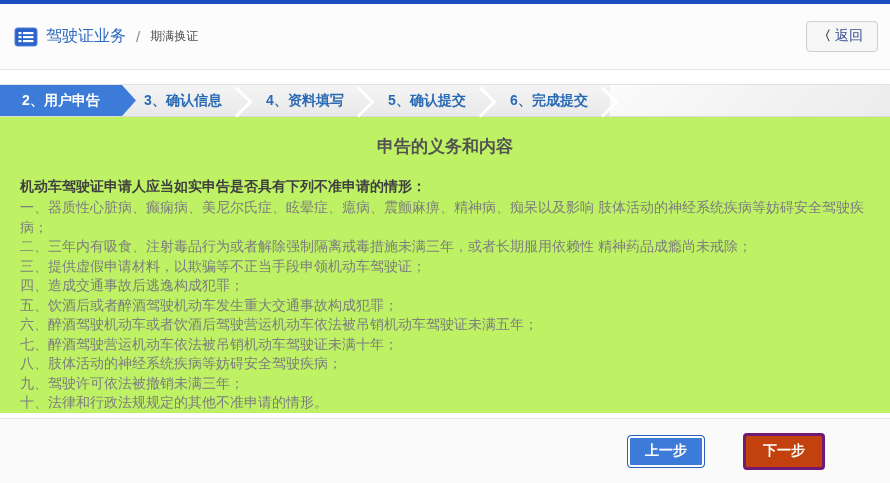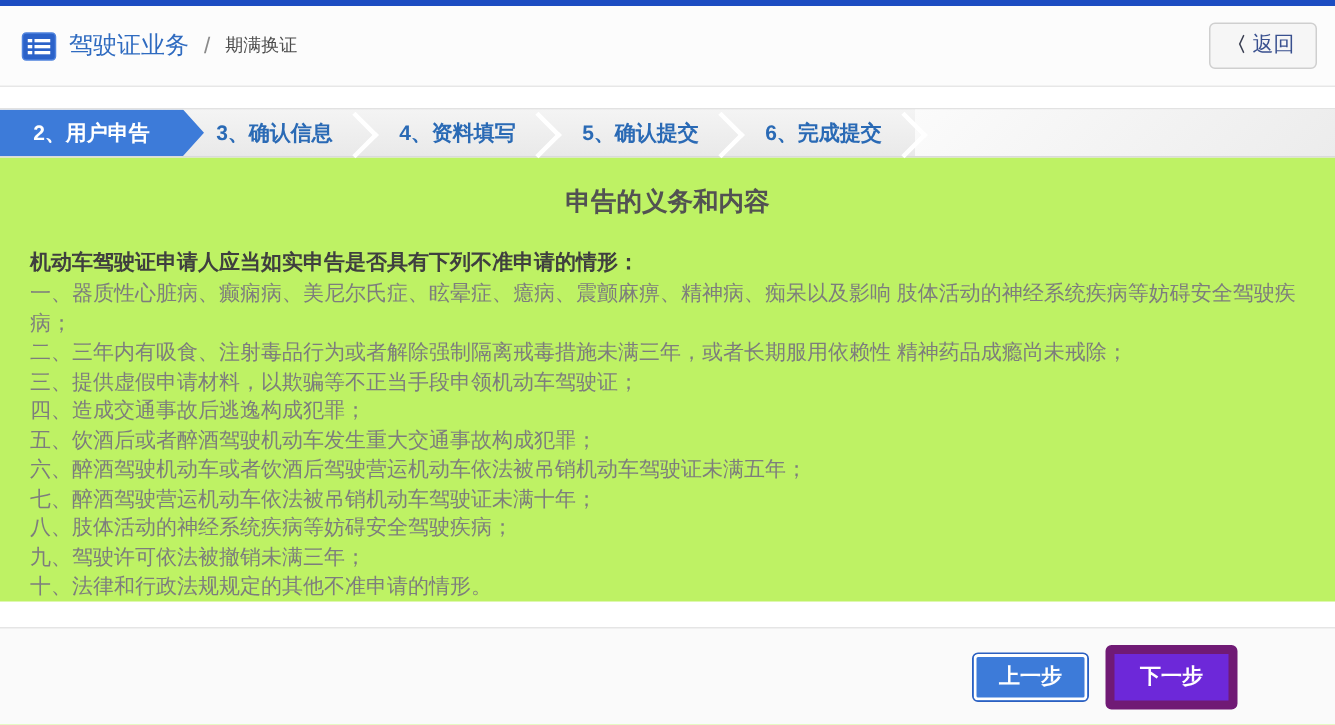--- a/index.html
+++ b/index.html
@@ -9,21 +9,21 @@
     background: #ffffff;
     position: relative;
   }
   .topbar {
     height: 4px;
     background: #1c4dc2;
     width: 100%;
   }
   
   header {
-    height: 54px;
+    height: 66px;
     background: #fcfcfc;
     border-bottom: 1px solid #e7e7e7;
     display: flex;
     align-items: center;
     justify-content: space-between;
     padding: 0 12px 0 14px;
   }
   .h-left { display: flex; align-items: center; gap: 8px; }
   .doc-icon { display: inline-flex; }
   .h-title { color: #2f6bc0; font-size: 16px; cursor: pointer; }
@@ -160,22 +160,23 @@
     border-radius: 4px;
     padding: 6px 17px 7px 17px;
     cursor: pointer;
   }
   .btn.prev {
     background: #3d7bd9;
     border: 1px solid #2b5fc0;
     box-shadow: inset 0 0 0 2px #ffffff;
   }
   .btn.next {
-    background: #6d28d9;
-    border: 6px solid #701a75;
+    background: #c2410c;
+    border: 3px solid #701a75;
+    margin-left: 27px;
   }
 </style>
 </head>
 <body>
 
 <div class="topbar"></div>
 
 <header>
   <div class="h-left">
     <span class="doc-icon">

